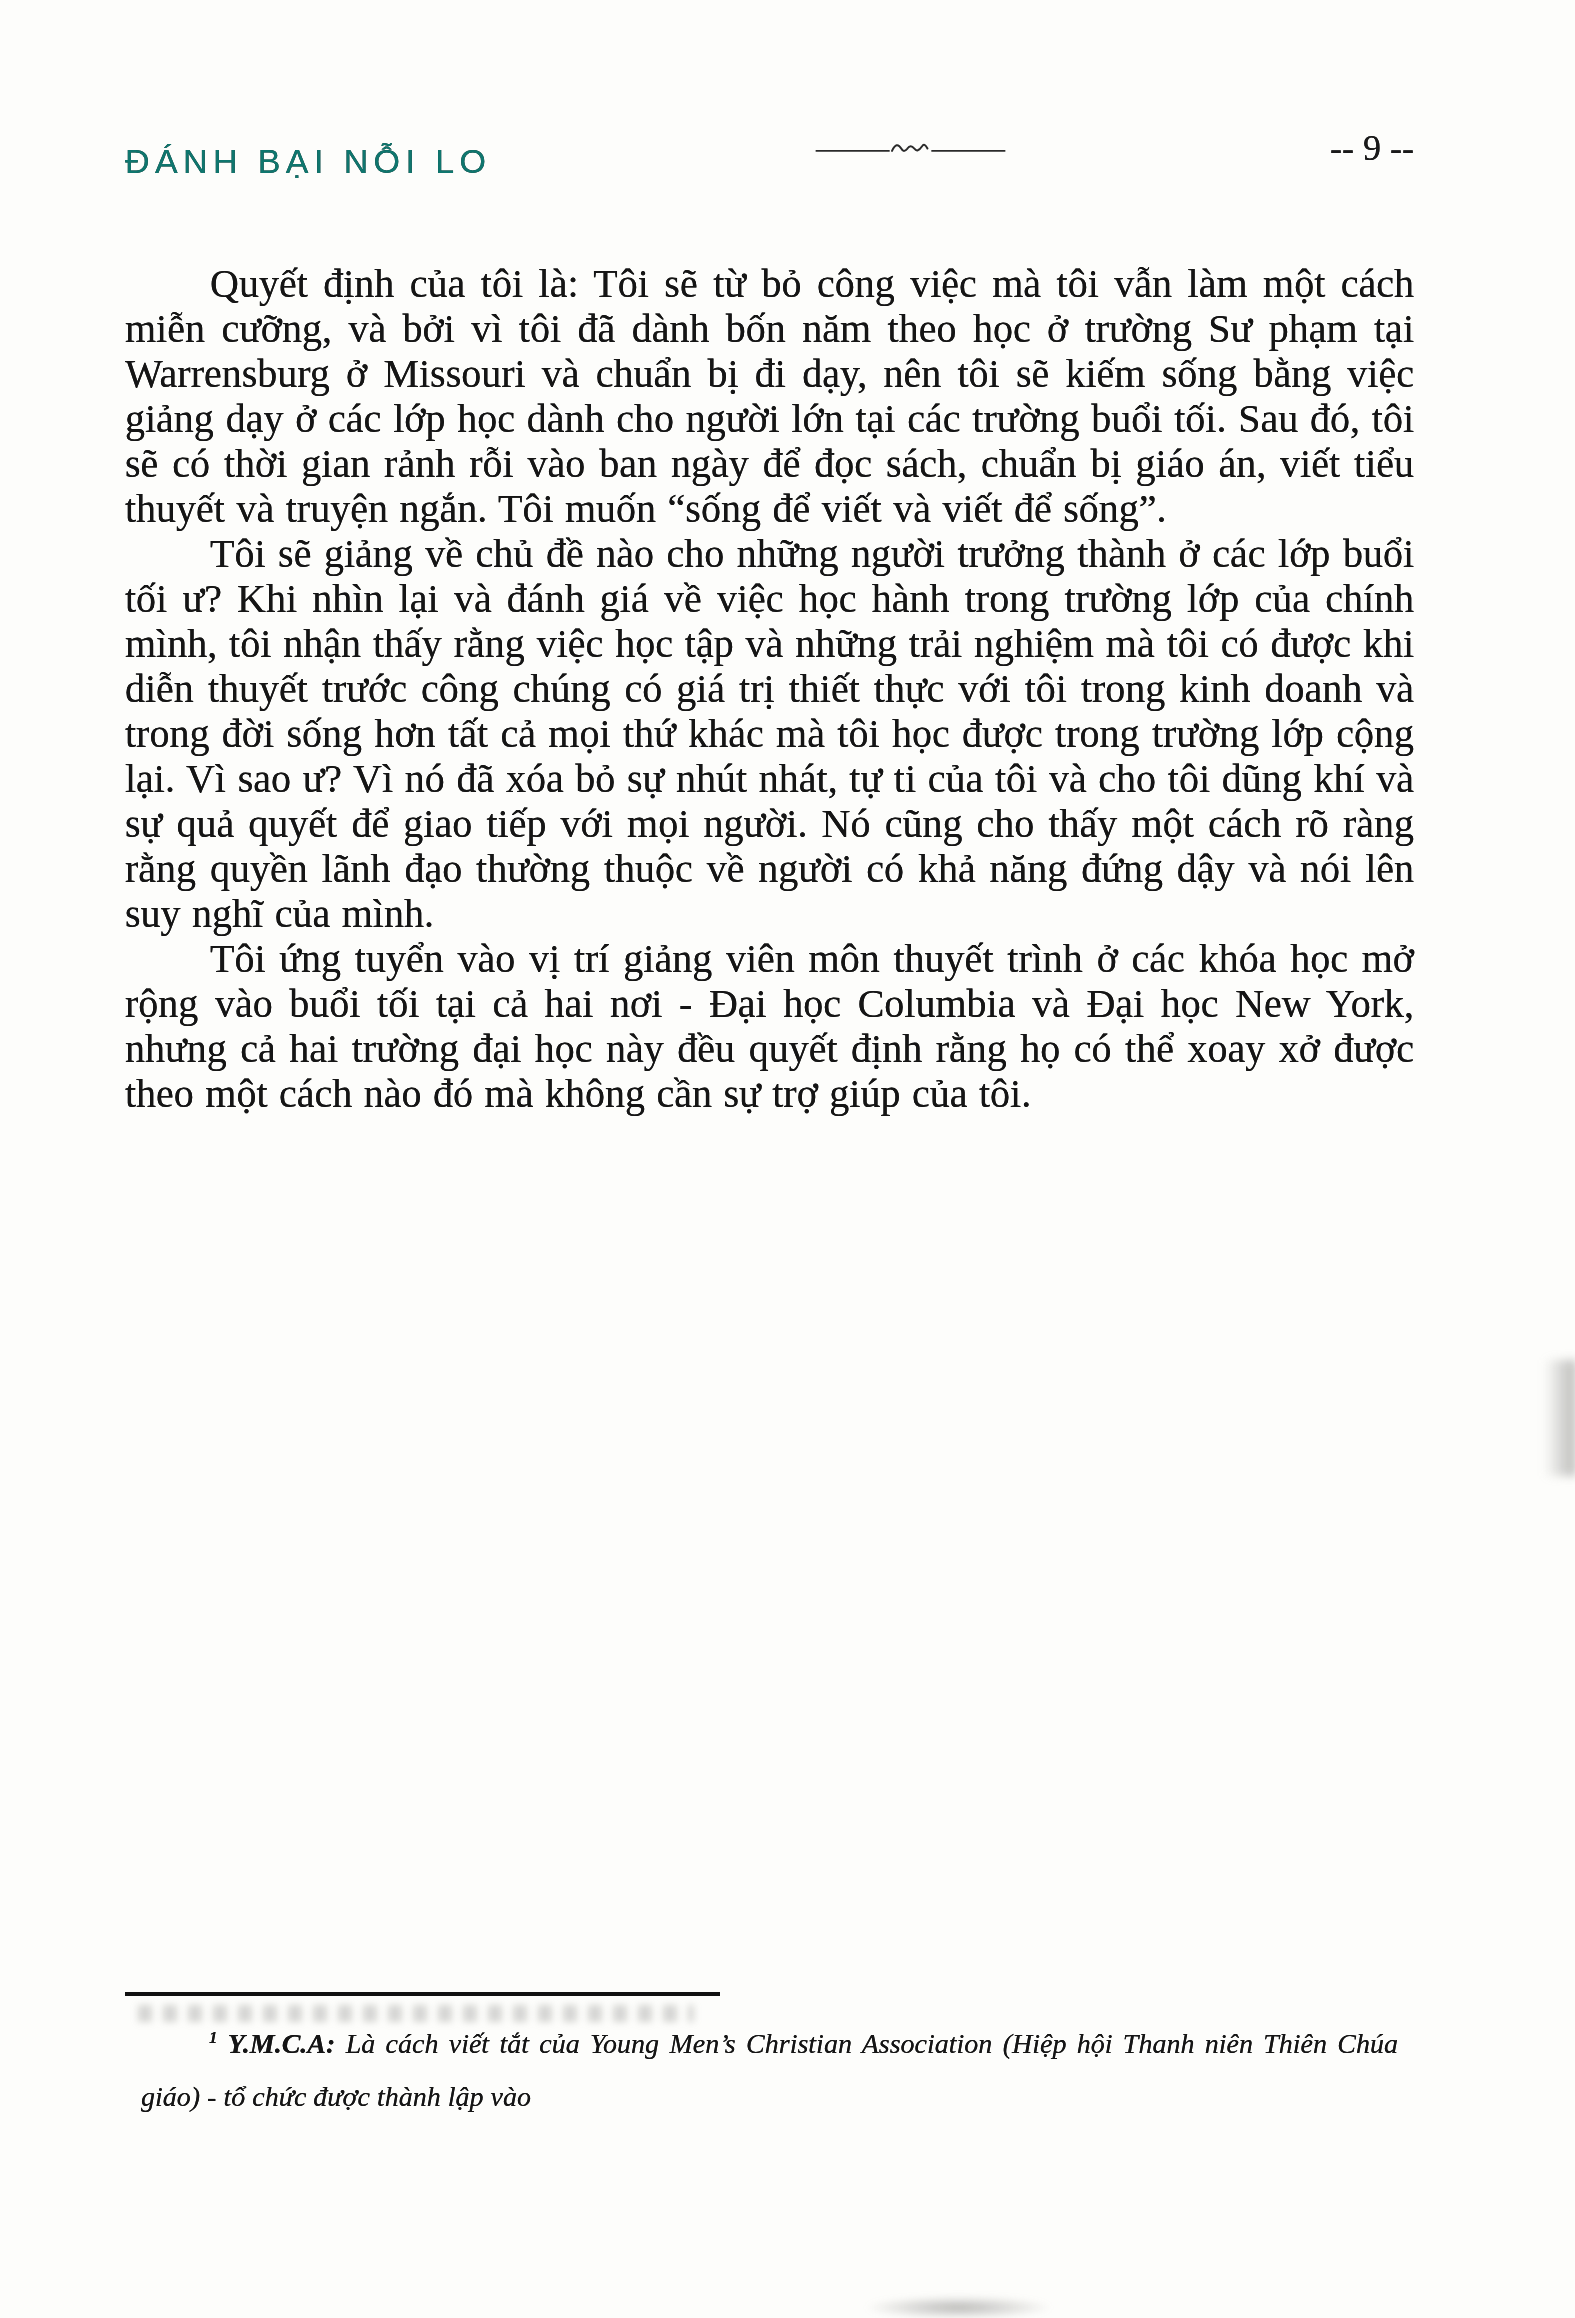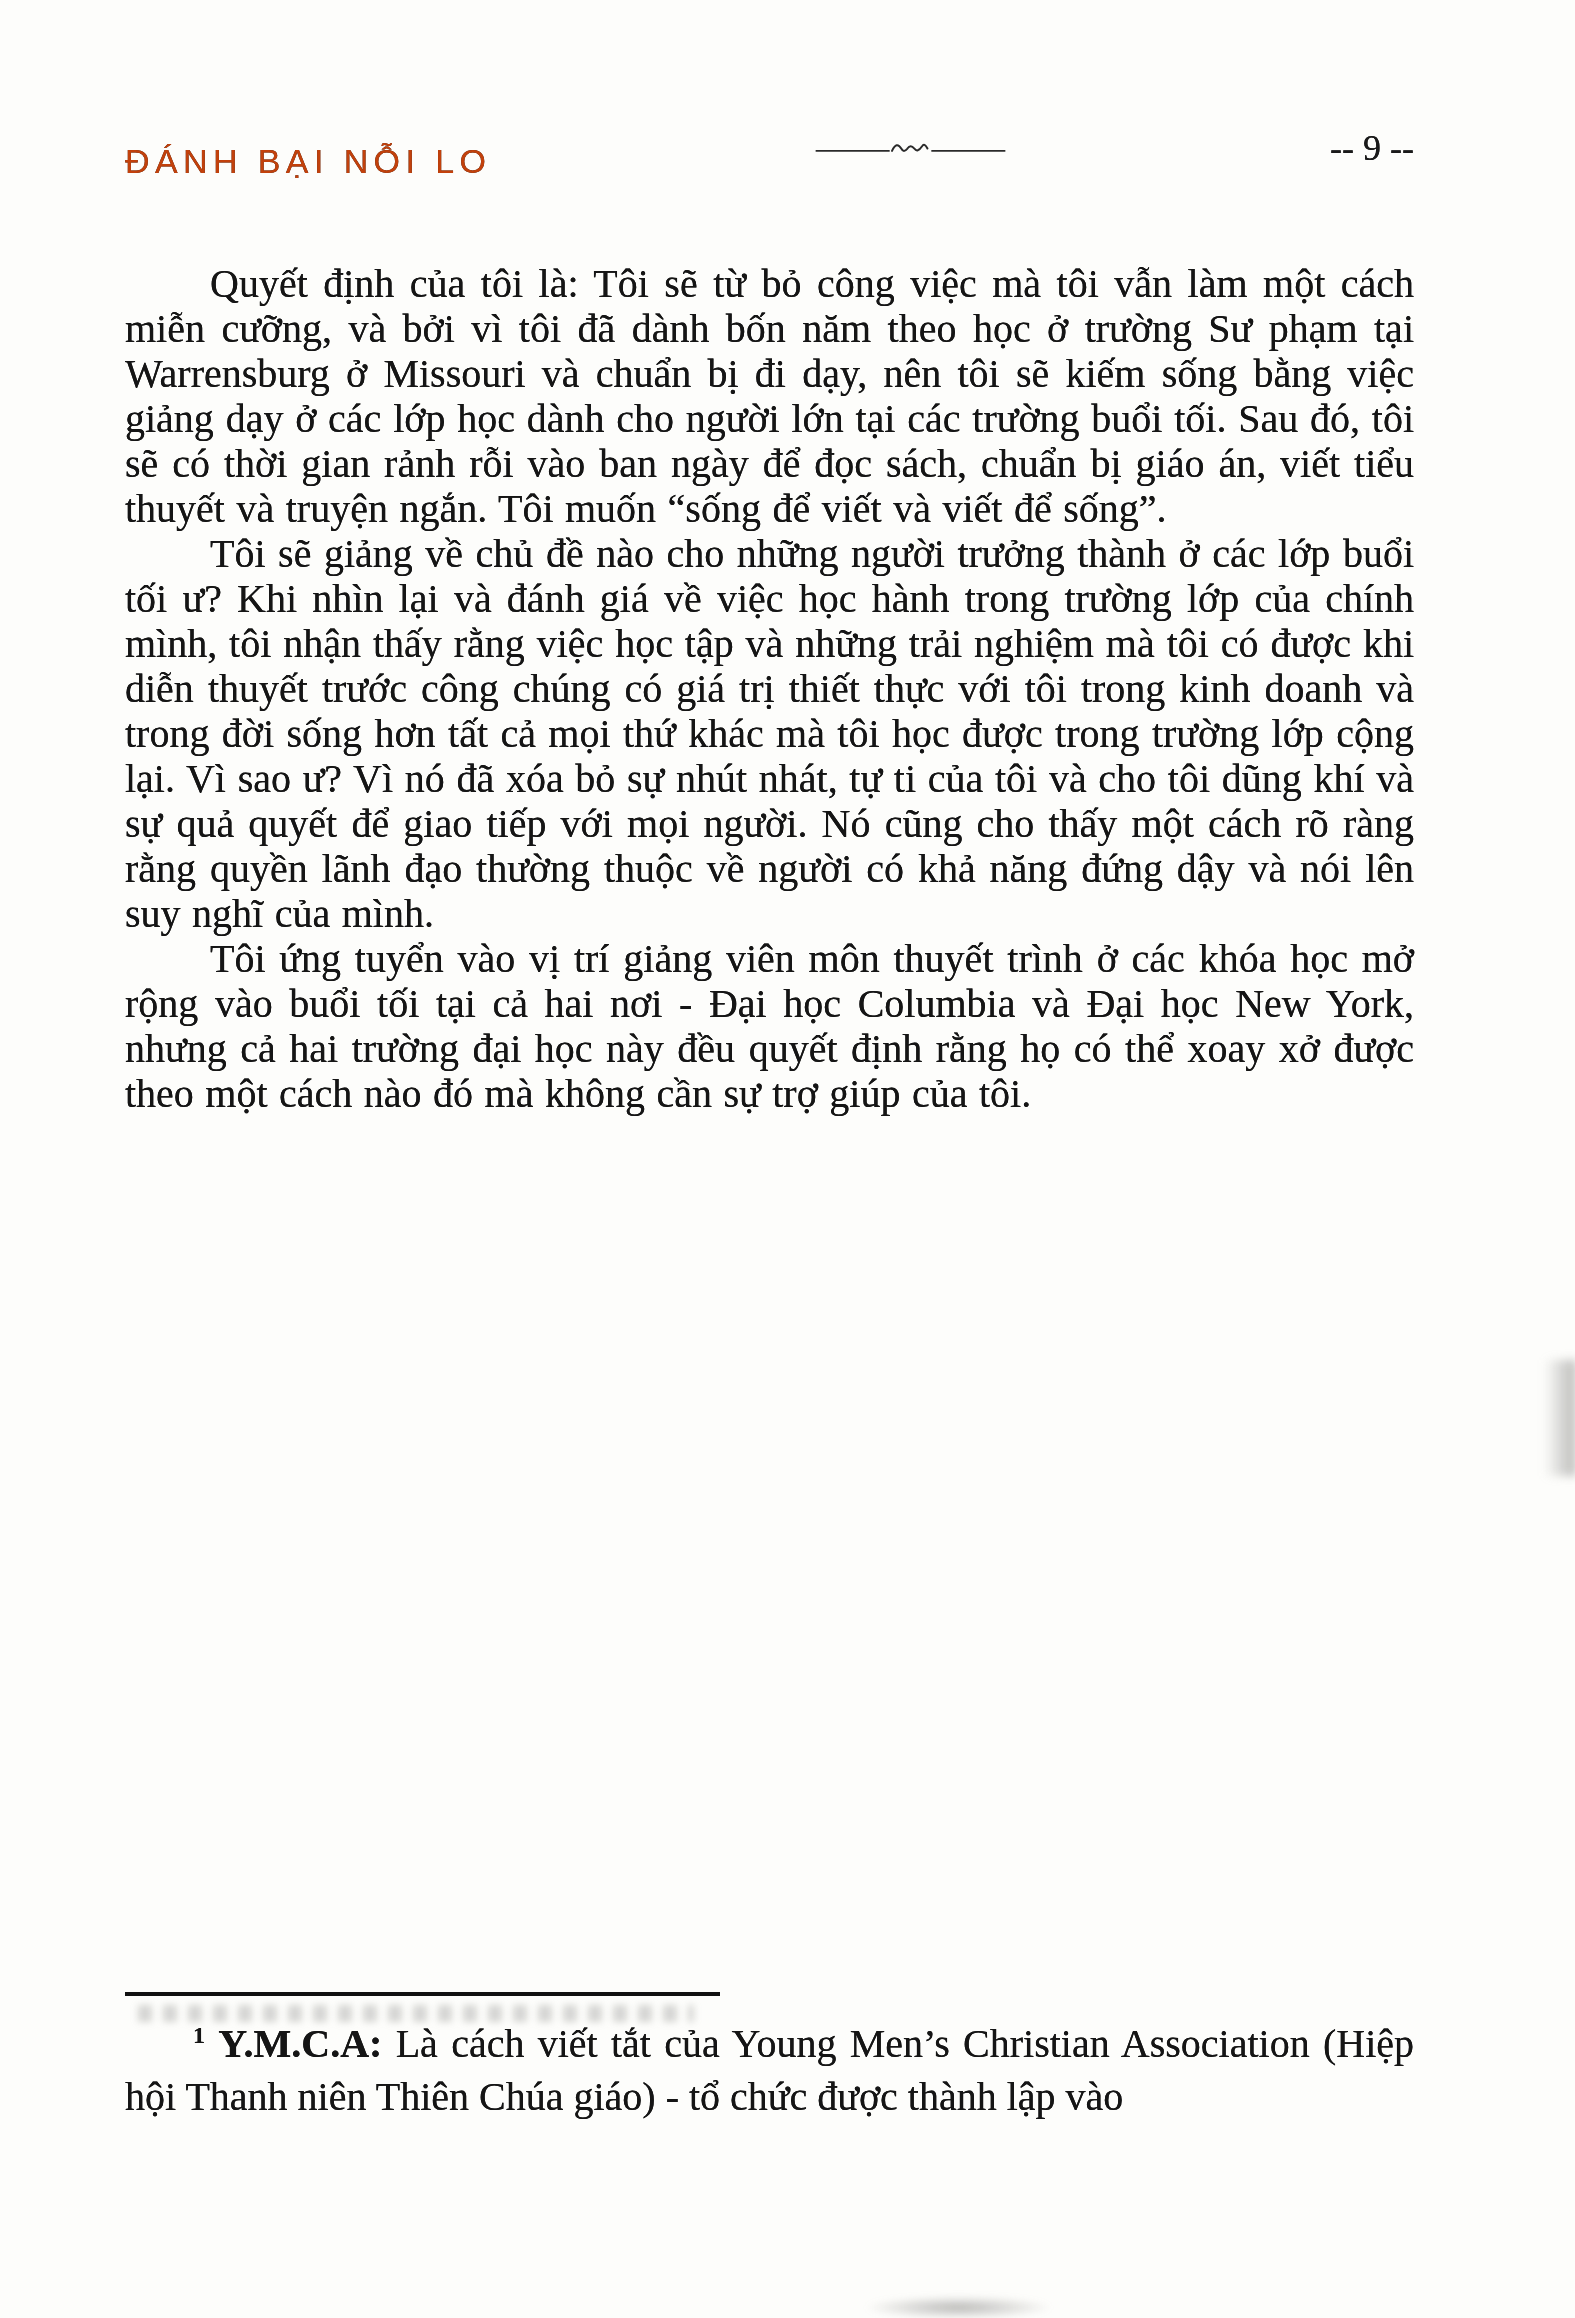--- a/index.html
+++ b/index.html
@@ -25,21 +25,21 @@
     left: 125px;
     right: 162px;
     display: flex;
     align-items: center;
     justify-content: space-between;
   }
   .running-title {
     font-family: "Liberation Sans", "DejaVu Sans", sans-serif;
     font-size: 34px;
     letter-spacing: 5.4px;
-    color: #c2410c;
+    color: #0f766e;
     white-space: nowrap;
     text-shadow: 0 0 0.5px #1c1c1c;
     margin-top: 28px;
   }
   .header-divider {
     flex: 1 1 auto;
     display: flex;
     justify-content: center;
     align-items: center;
     padding: 0 46px;
@@ -75,26 +75,27 @@
     left: 125px;
     right: 162px;
   }
   .footnote-rule {
     width: 595px;
     height: 3.9px;
     background: #111;
     margin: 0 0 21.6px 0;
   }
   .footnote {
-    margin: 0;
-    font-size: 40px;
+    margin: 16px;
+    font-size: 28px;
     line-height: 53px;
     text-align: justify;
     text-indent: 68px;
     text-shadow: 0 0 0.4px #151515;
+    font-style: italic;
   }
   .footnote sup {
     font-size: 60%;
     font-weight: bold;
     vertical-align: super;
     line-height: 0;
   }
   .footnote b {
     font-weight: bold;
   }

